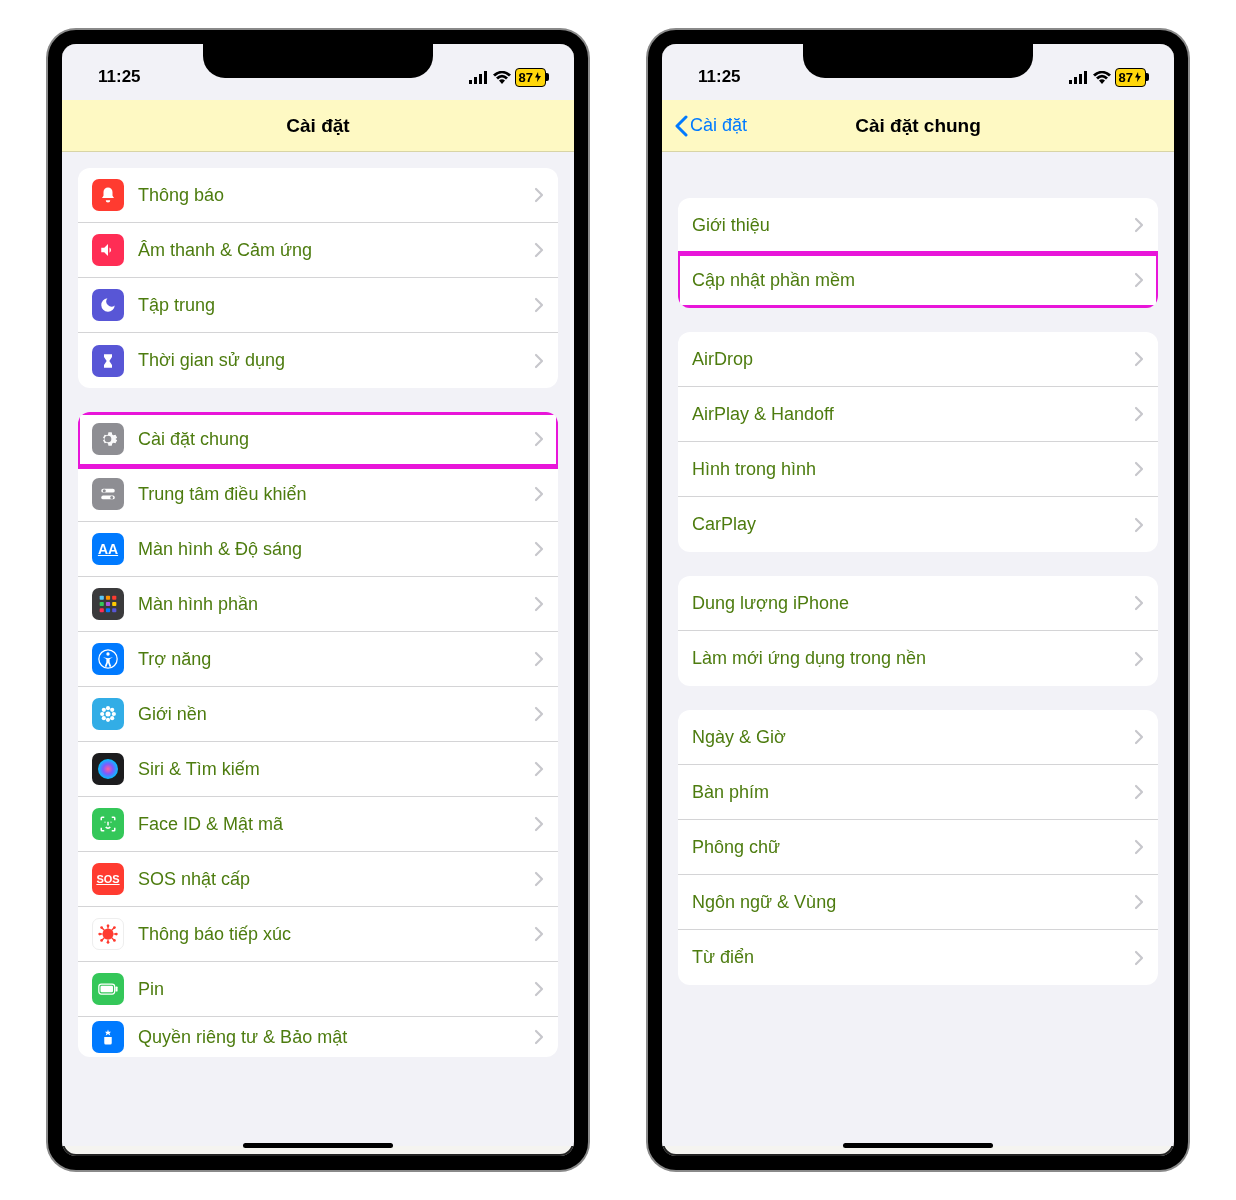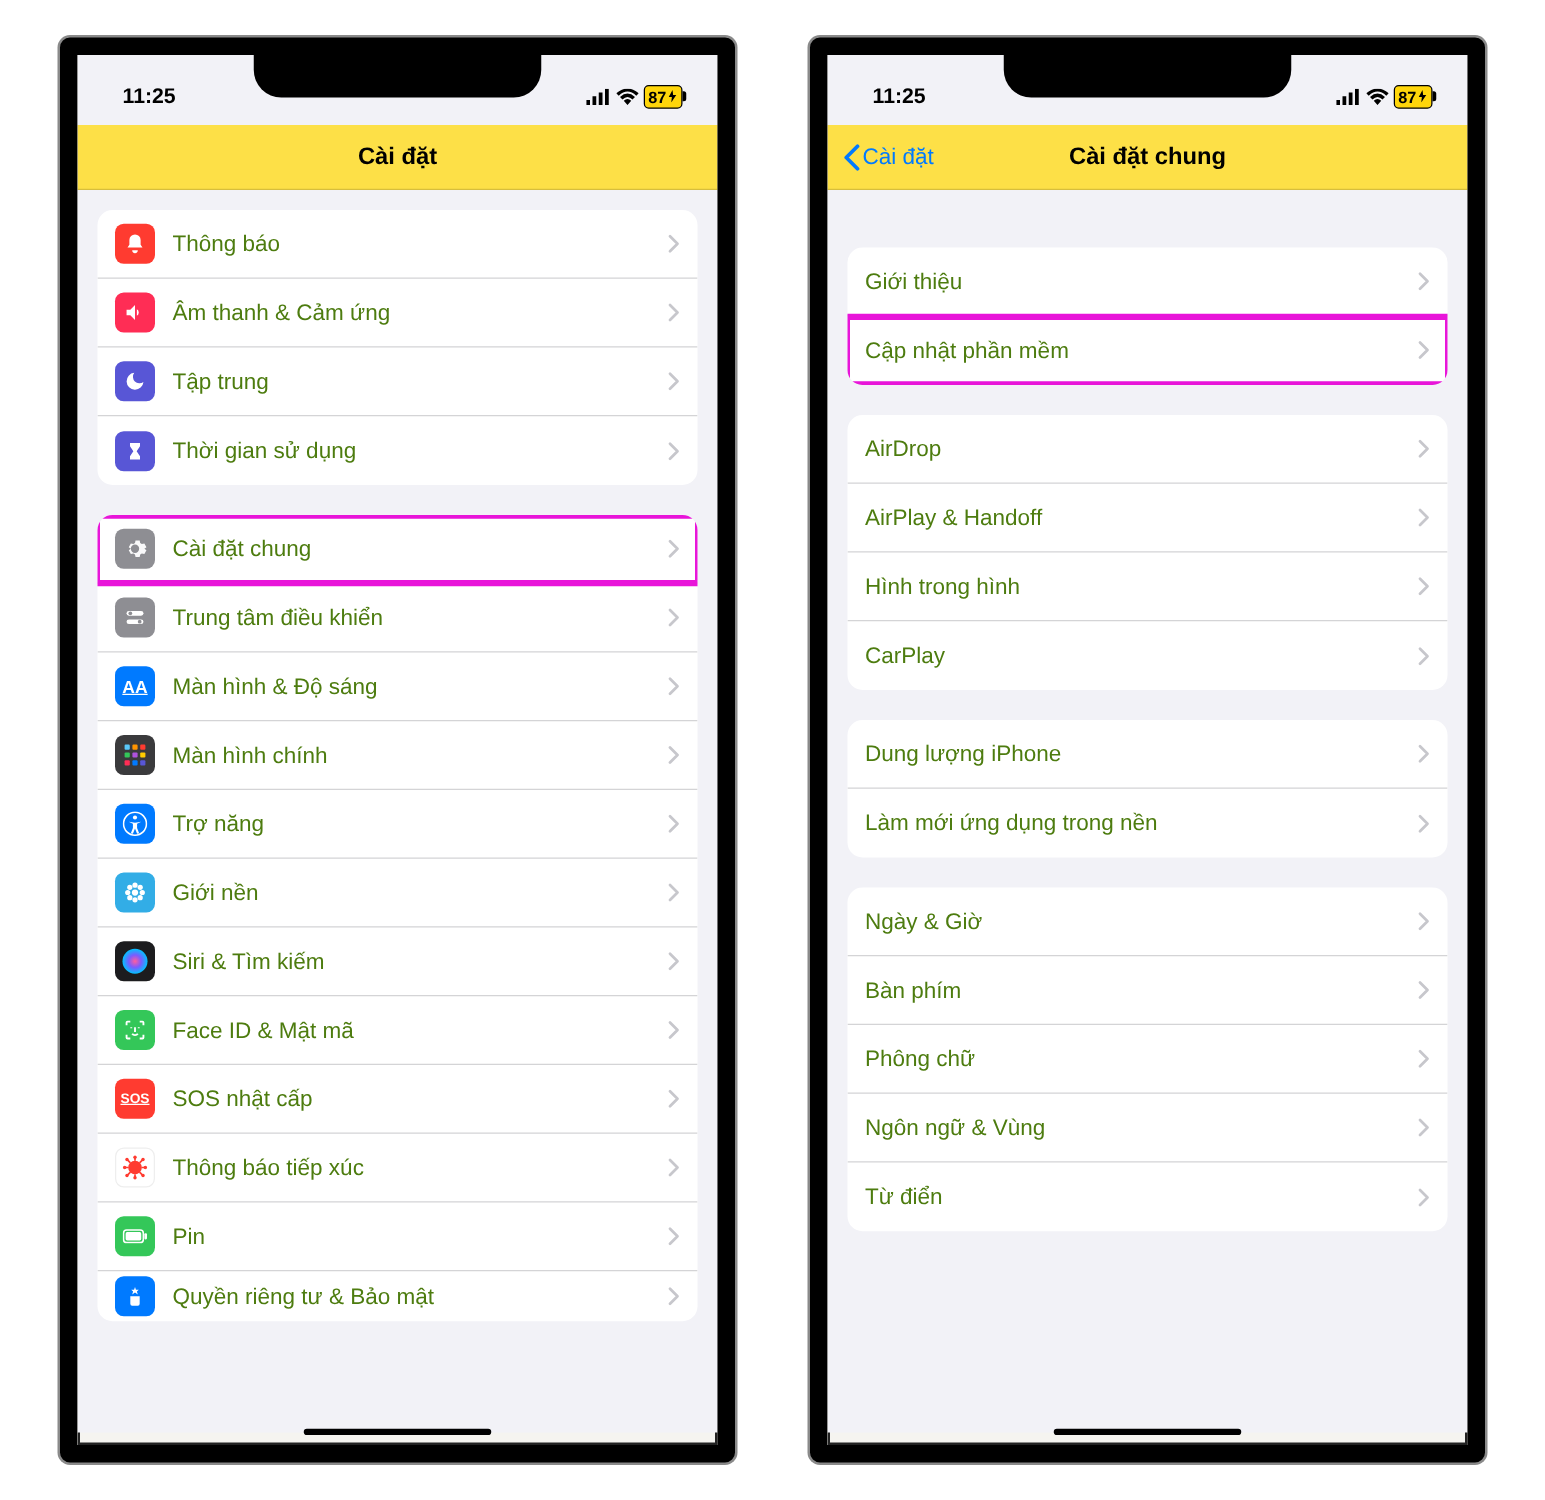--- a/index.html
+++ b/index.html
@@ -9,21 +9,21 @@
       display: flex;
       gap: 60px;
       padding: 30px 30px;
       justify-content: center;
     }
     .phone {
       width: 540px;
       height: 1140px;
       background: #f5f4f0;
       border: 14px solid #000;
-      border-radius: 8px;
+      border-radius: 28px;
       position: relative;
       box-shadow: 0 0 0 2px #8a8a8a, inset 0 0 0 2px #222;
       overflow: hidden;
     }
     .notch {
       position: absolute;
       top: -2px;
       left: 50%;
       transform: translateX(-50%);
       width: 230px;
@@ -50,21 +50,21 @@
       padding: 1px 3px; font-size: 13px; font-weight: 700;
       border: 1px solid #000;
       position: relative;
     }
     .battery::after {
       content:""; position:absolute; right:-4px; top:50%;
       transform:translateY(-50%); width:3px; height:8px;
       background:#000; border-radius:0 2px 2px 0;
     }
     .nav {
-      background: #fde047;
+      background: #fef9c3;
       height: 52px;
       display: flex;
       align-items: center;
       justify-content: center;
       position: relative;
       border-bottom: 0.5px solid rgba(0,0,0,0.15);
     }
     .nav-title { font-size: 19px; font-weight: 600; }
     .nav-back {
       position: absolute; left: 12px; top: 50%; transform: translateY(-50%);
@@ -251,21 +251,21 @@
               <rect x="9.5" y="2" width="5" height="5" rx="1" fill="#ff9500"></rect>
               <rect x="17" y="2" width="5" height="5" rx="1" fill="#ff3b30"></rect>
               <rect x="2" y="9.5" width="5" height="5" rx="1" fill="#34c759"></rect>
               <rect x="9.5" y="9.5" width="5" height="5" rx="1" fill="#af52de"></rect>
               <rect x="17" y="9.5" width="5" height="5" rx="1" fill="#ffcc00"></rect>
               <rect x="2" y="17" width="5" height="5" rx="1" fill="#ff2d55"></rect>
               <rect x="9.5" y="17" width="5" height="5" rx="1" fill="#007aff"></rect>
               <rect x="17" y="17" width="5" height="5" rx="1" fill="#5856d6"></rect>
             </svg>
           </div>
-          <span class="label">Màn hình chính</span>
+          <span class="label">Màn hình phần</span>
           <span class="chevron">
             <svg width="10" height="16" viewBox="0 0 10 16">
               <path d="M2 2l6 6-6 6" stroke="#c7c7cc" stroke-width="2.2" fill="none" stroke-linecap="round" stroke-linejoin="round"></path>
             </svg>
           </span>
         </div>
         <div class="row">
           <div class="icon-box ic-blue">
             <svg width="20" height="20" viewBox="0 0 24 24" fill="#fff">
               <circle cx="12" cy="12" r="11" fill="none" stroke="#fff" stroke-width="1.5"></circle>

